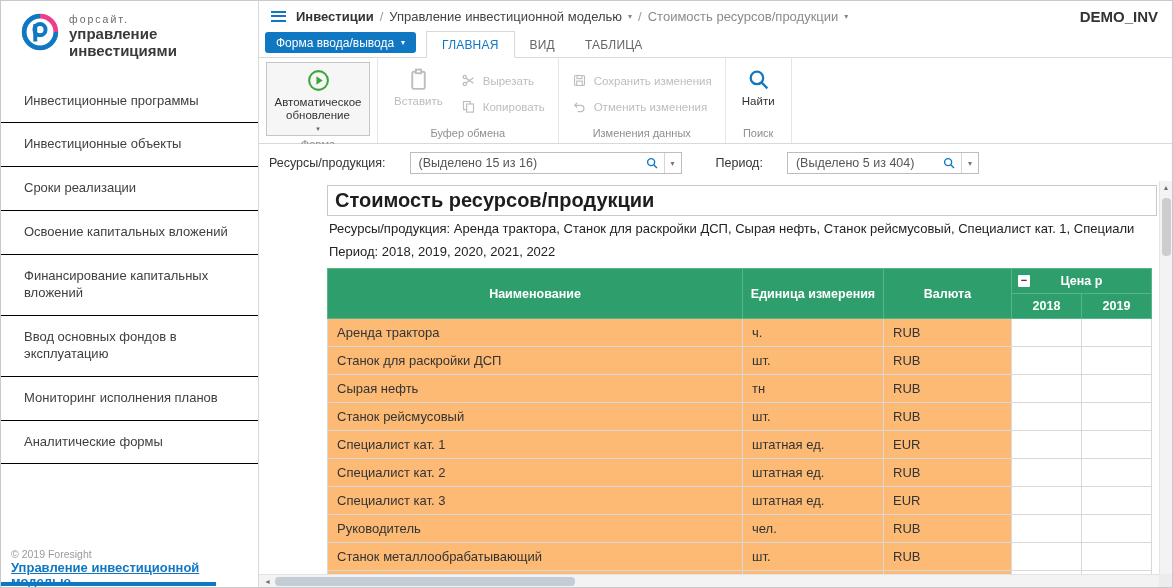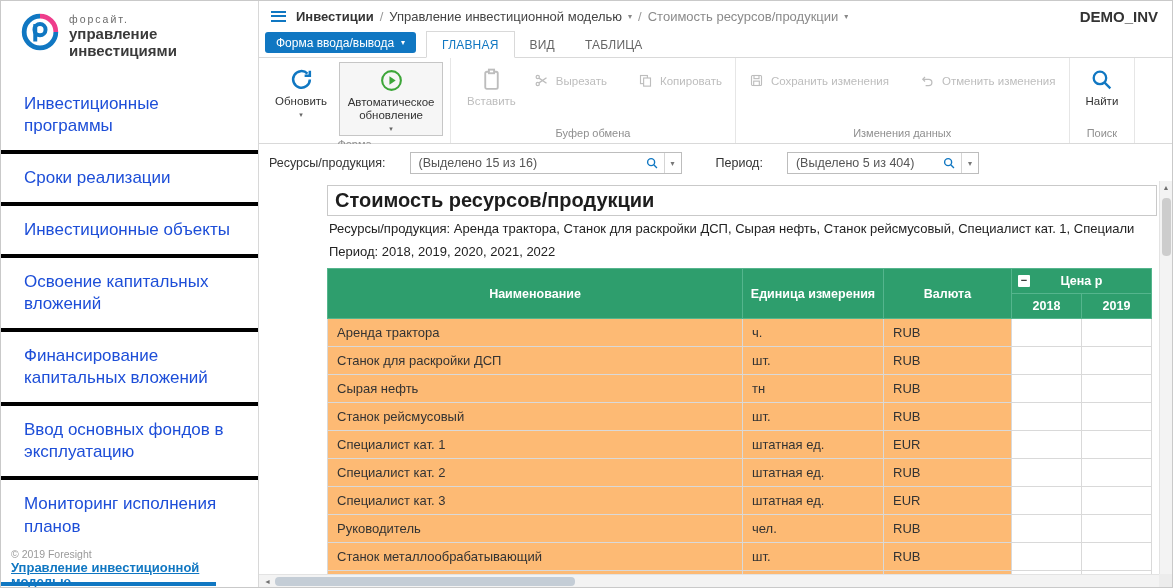--- a/index.html
+++ b/index.html
@@ -15,22 +15,22 @@
   .app{display:flex;width:1173px;height:588px;border:1px solid #c9c9c9}
 
   
   .sidebar{width:258px;min-width:258px;border-right:1px solid #d8d8d8;display:flex;
     flex-direction:column;position:relative;background:#fff}
   .logo{display:flex;gap:10px;padding:12px 10px 4px 20px;align-items:flex-start}
   .logo-mark{width:38px;height:38px;flex:none}
   .logo-text .brand{font-size:10.5px;letter-spacing:2px;color:#6a6a6a}
   .logo-text .l1,.logo-text .l2{font-size:15px;font-weight:bold;color:#3a3a3a;line-height:1.15}
   .nav{flex:1;overflow:hidden;margin-top:16px}
-  .nav-item{padding:13px 26px 13px 23px;font-size:17px;color:#1d4ed8;
-    border-bottom:4px solid #000000;cursor:pointer;line-height:1.3}
+  .nav-item{padding:13px 26px 13px 23px;font-size:13px;color:#404040;
+    border-bottom:1px solid #000000;cursor:pointer;line-height:1.3}
   .side-copy{padding:2px 10px 0;font-size:10.5px;color:#9a9a9a}
   .side-link{display:block;margin:1px 10px 0;width:205px;height:26px;overflow:hidden;
     color:var(--accent);font-weight:bold;font-size:13px;line-height:14px;
     text-decoration:underline;cursor:pointer}
   .side-scroll{position:absolute;left:0;bottom:1px;height:4px;width:215px;
     background:var(--accent);cursor:pointer}
 
   
   .main{flex:1;min-width:0;display:flex;flex-direction:column;position:relative}
   .topbar{height:30px;display:flex;align-items:center;padding:0 14px 0 12px;gap:10px}
@@ -60,21 +60,21 @@
   .group-body{flex:1;display:flex;align-items:flex-start;gap:3px}
   .group-label{text-align:center;font-size:11px;color:#8f8f8f;padding:2px 0 4px}
   .btn-big{display:flex;flex-direction:column;align-items:center;gap:3px;padding:5px 9px 2px;
     font-size:11.5px;color:#333;cursor:pointer;text-align:center;line-height:1.15}
   .btn-big.disabled{color:var(--disabled);cursor:default}
   .btn-big .caret{font-size:7px;color:#666}
   .btn-auto{border:1px solid #c6c6c6;background:#f6f6f6;width:104px}
   .btn-auto .lbl{width:92px}
   .btn-small{display:flex;align-items:center;gap:7px;font-size:11.5px;color:var(--disabled);
     padding:2px 6px;cursor:default;white-space:nowrap}
-  .small-col{display:flex;flex-direction:row;gap:19px;padding-top:9px}
+  .small-col{display:flex;flex-direction:column;gap:7px;padding-top:9px}
   .icon{width:25px;height:25px;flex:none}
   .icon-sm{width:15px;height:15px;flex:none}
   .ribbon-rest{flex:1}
 
   
   .filterbar{display:flex;align-items:center;gap:24px;padding:8px 10px 7px;font-size:12.5px;background:#fff}
   .filter-label{color:#333;white-space:nowrap}
   .filter-box{display:flex;align-items:center;border:1px solid #bdbdbd;height:22px;background:#fff;cursor:pointer}
   .filter-box.res{width:272px}
   .filter-box.per{width:192px}
@@ -125,22 +125,22 @@
         <circle cx="24" cy="21" r="7" fill="none" stroke="var(--accent)" stroke-width="5"></circle>
       </svg>
       <div class="logo-text">
         <div class="brand">форсайт.</div>
         <div class="l1">управление</div>
         <div class="l2">инвестициями</div>
       </div>
     </div>
     <nav class="nav">
       <div class="nav-item">Инвестиционные программы</div>
+      <div class="nav-item">Инвестиционные объекты</div>
       <div class="nav-item">Сроки реализации</div>
-      <div class="nav-item">Инвестиционные объекты</div>
       <div class="nav-item">Освоение капитальных вложений</div>
       <div class="nav-item">Финансирование капитальных вложений</div>
       <div class="nav-item">Ввод основных фондов в эксплуатацию</div>
       <div class="nav-item">Мониторинг исполнения планов</div>
       <div class="nav-item">Аналитические формы</div>
     </nav>
     <div class="side-copy">© 2019 Foresight</div>
     <a class="side-link">Управление инвестиционной моделью</a>
     <div class="side-scroll"></div>
   </aside>
@@ -168,28 +168,20 @@
       </button>
       <div class="tab active">ГЛАВНАЯ</div>
       <div class="tab">ВИД</div>
       <div class="tab">ТАБЛИЦА</div>
     </div>
 
     <div class="ribbon">
 
       <div class="group">
         <div class="group-body">
-          <div class="btn-big">
-            <svg class="icon" viewBox="0 0 24 24" fill="none" stroke="var(--accent)" stroke-width="2.4">
-              <path d="M20 12a8 8 0 1 1-2.3-5.7"></path>
-              <polyline points="20,3.5 20,8.5 15,8.5"></polyline>
-            </svg>
-            <span>Обновить</span>
-            <span class="caret">▾</span>
-          </div>
           <div class="btn-big btn-auto">
             <svg class="icon" viewBox="0 0 24 24">
               <circle cx="12" cy="12" r="9" fill="none" stroke="var(--play-green)" stroke-width="2"></circle>
               <path d="M10 8l6 4-6 4z" fill="var(--play-green)"></path>
             </svg>
             <span class="lbl">Автоматическое обновление</span>
             <span class="caret">▾</span>
           </div>
         </div>
         <div class="group-label">Форма</div>

